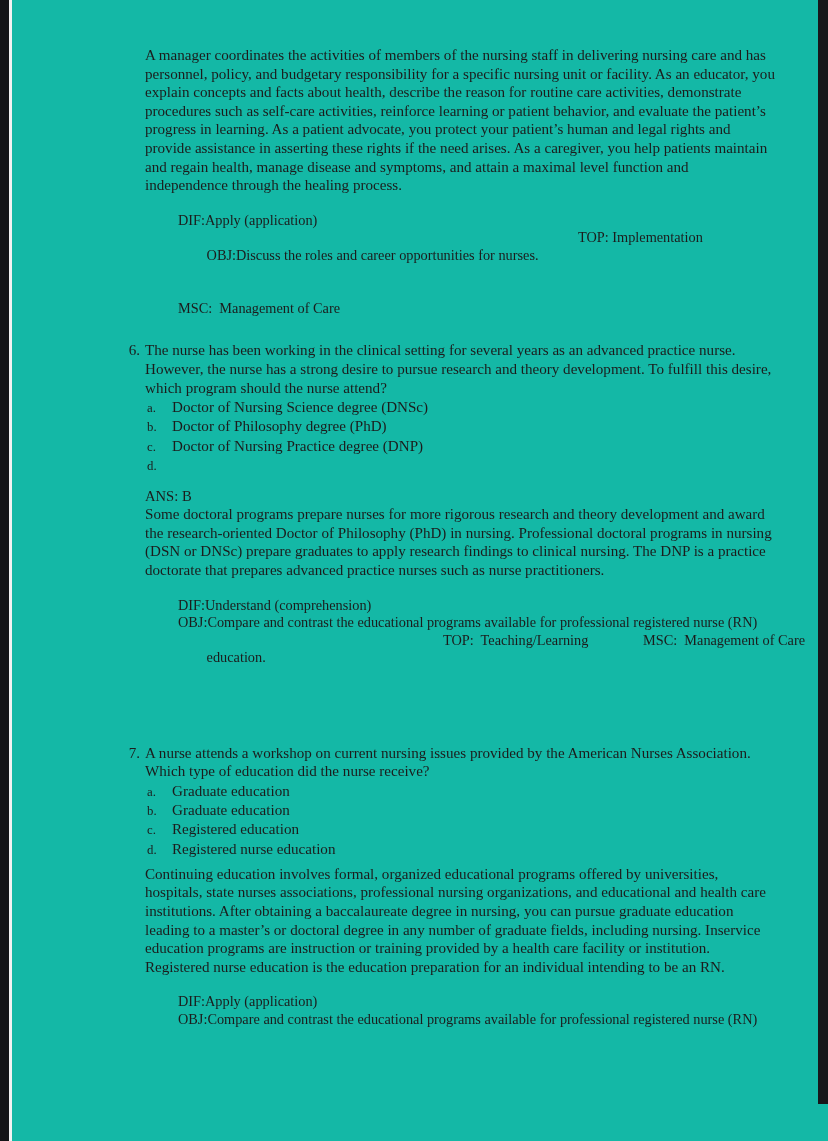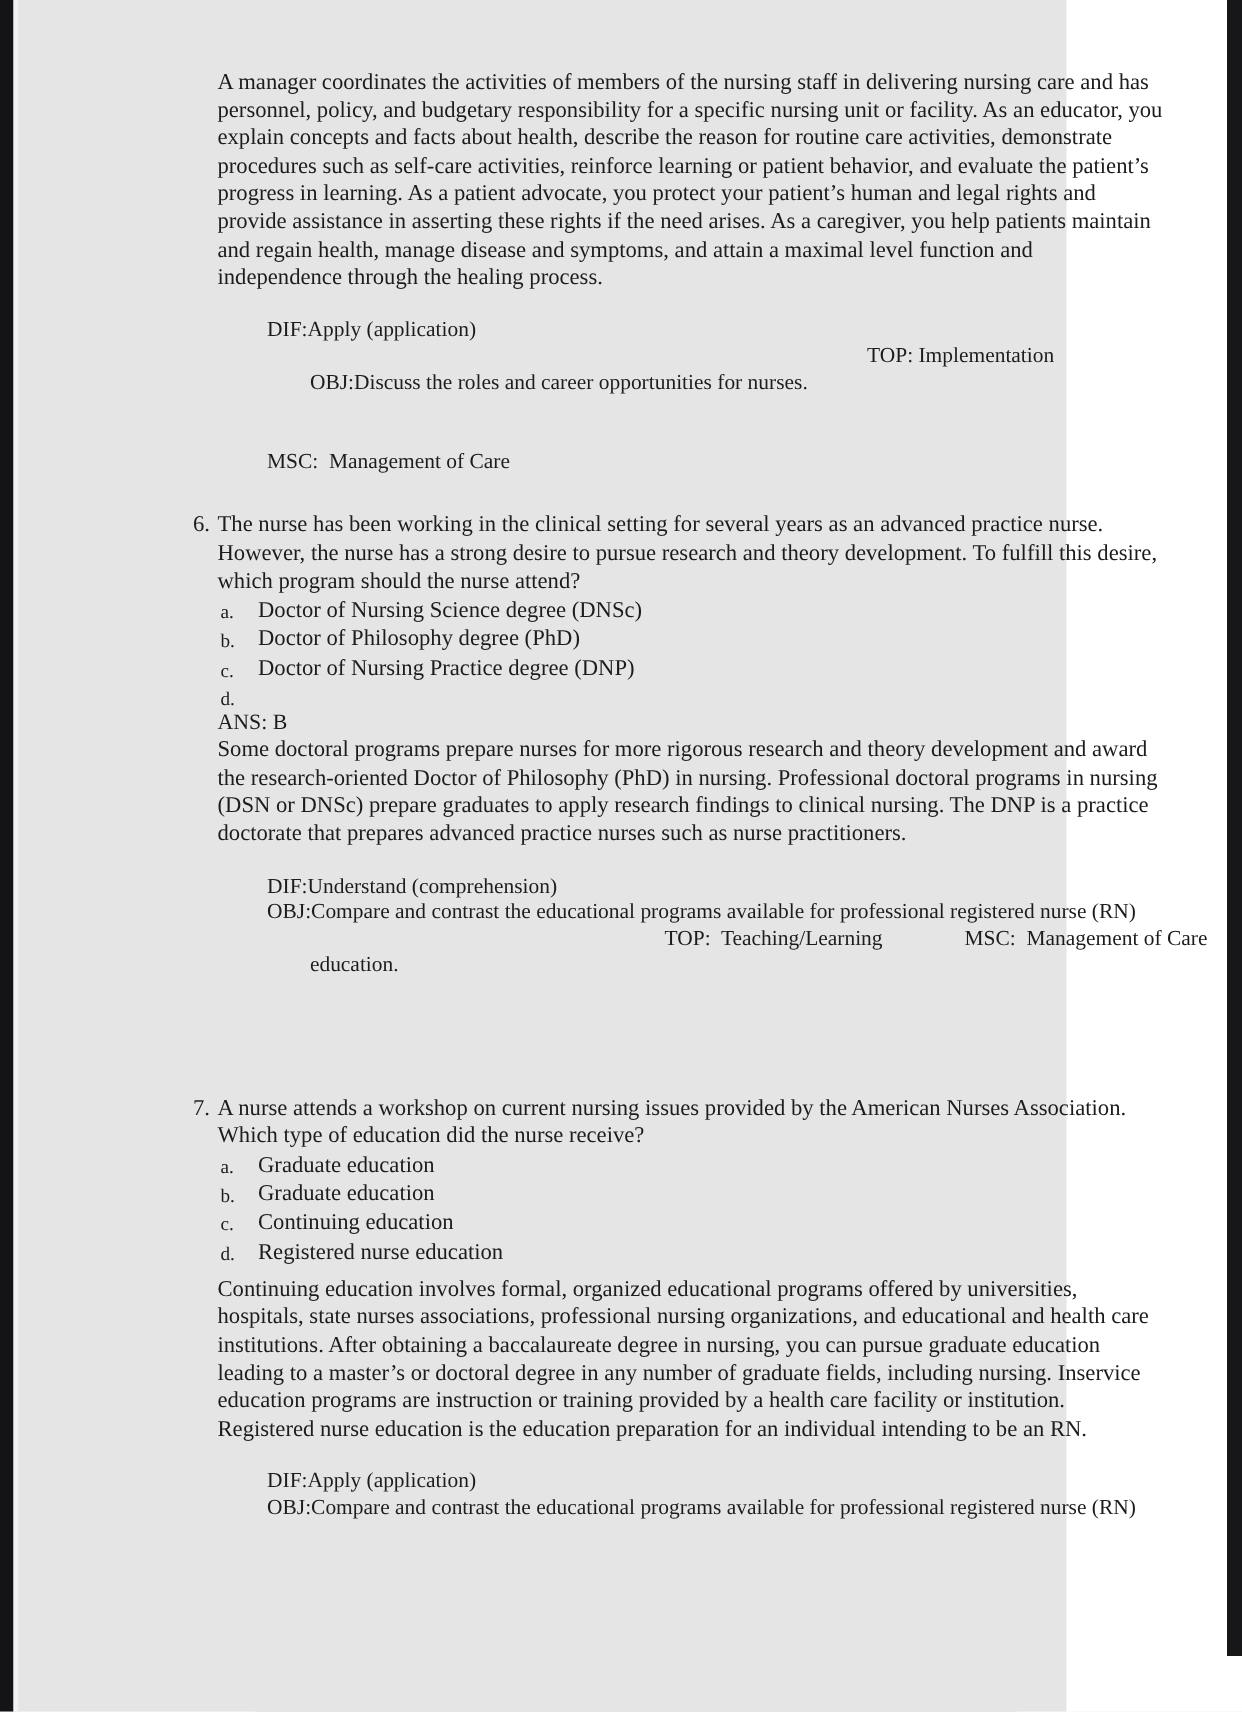--- a/index.html
+++ b/index.html
@@ -35,23 +35,23 @@
     position: absolute;
     left: 818px; top: 0;
     width: 10px;
     height: 1104px;
     background: #17171a;
   }
 
   .page {
     position: absolute;
     left: 0; top: 0;
-    width: 711px;
-    height: 1141px;
-    background: #e5e5e5;
+    width: 828px;
+    height: 1141px;
+    background: #14b8a6;
   }
 
   .content {
     position: absolute;
     left: 145px;
     top: 46px;
     width: 630px;
   }
 
   p, div {
@@ -123,21 +123,21 @@
     position: absolute;
     left: 2px;
     top: 0;
     font-size: 12.8px;
     line-height: 20.5px;
   }
 
   .ans {
     font-size: 14.6px;
     line-height: 18.6px;
-    margin-top: 17px;
+    margin-top: 31px;
   }
   .rationale {
     font-size: 15.1px;
     line-height: 18.6px;
     margin-bottom: 17px;
   }
 
   .spacer-sm { height: 7px; }
 </style>
 </head>
@@ -208,21 +208,21 @@
         <div class="option">
           <span class="olabel">a.</span>
           <span>Graduate education</span>
         </div>
         <div class="option">
           <span class="olabel">b.</span>
           <span>Graduate education</span>
         </div>
         <div class="option">
           <span class="olabel">c.</span>
-          <span>Continuing education</span>
+          <span>Registered education</span>
         </div>
         <div class="option">
           <span class="olabel">d.</span>
           <span>Registered nurse education</span>
         </div>
       </div>
     </div>
 
     <p class="rationale">Continuing education involves formal, organized educational programs offered by universities, hospitals, state nurses associations, professional nursing organizations, and educational and health care institutions. After obtaining a baccalaureate degree in nursing, you can pursue graduate education leading to a master’s or doctoral degree in any number of graduate fields, including nursing. Inservice education programs are instruction or training provided by a health care facility or institution. Registered nurse education is the education preparation for an individual intending to be an RN.</p>
 

